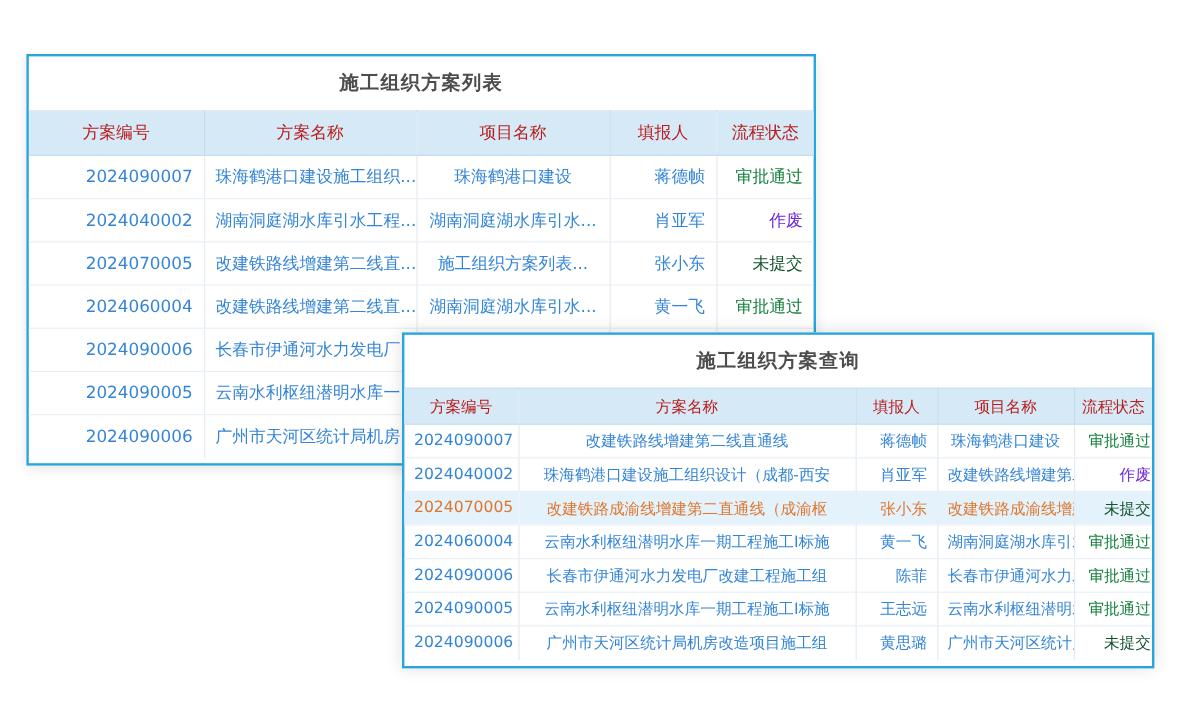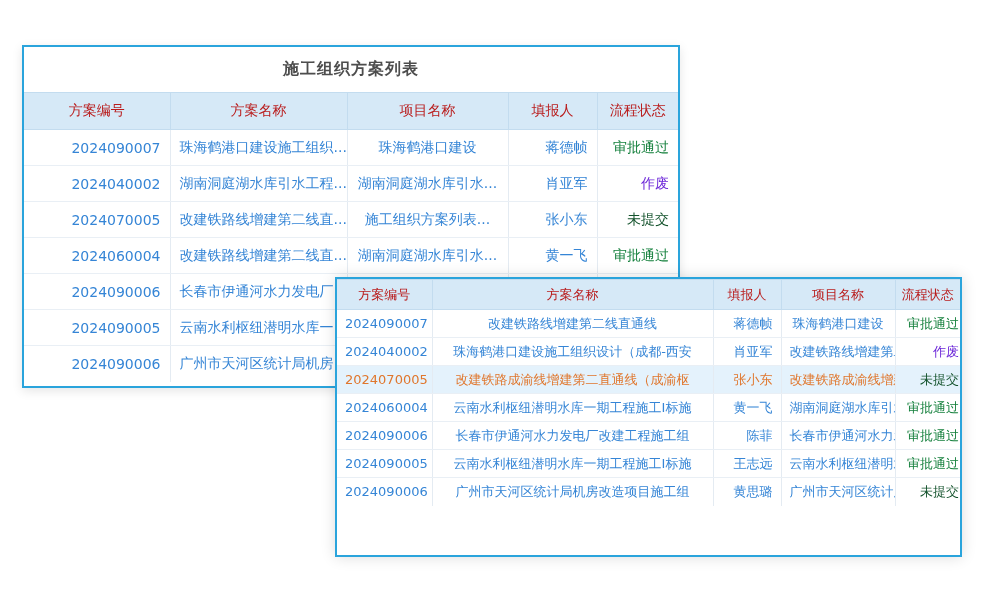--- a/index.html
+++ b/index.html
@@ -115,20 +115,21 @@
         <td class="l">广州市天河区统计局机房...</td>
         <td class="l"></td>
         <td class="c"></td>
         <td class="c status-cell"></td>
       </tr>
     </tbody>
   </table>
 </div>
 
 <div class="card" id="front-card">
+  <div class="card-title">施工组织方案查询</div>
   <table class="tbl">
     <colgroup>
       <col style="width:95px">
         <col style="width:281px">
         <col style="width:68px">
         <col style="width:114px">
         <col style="width:65px">
     </colgroup>
     <thead>
       <tr>

